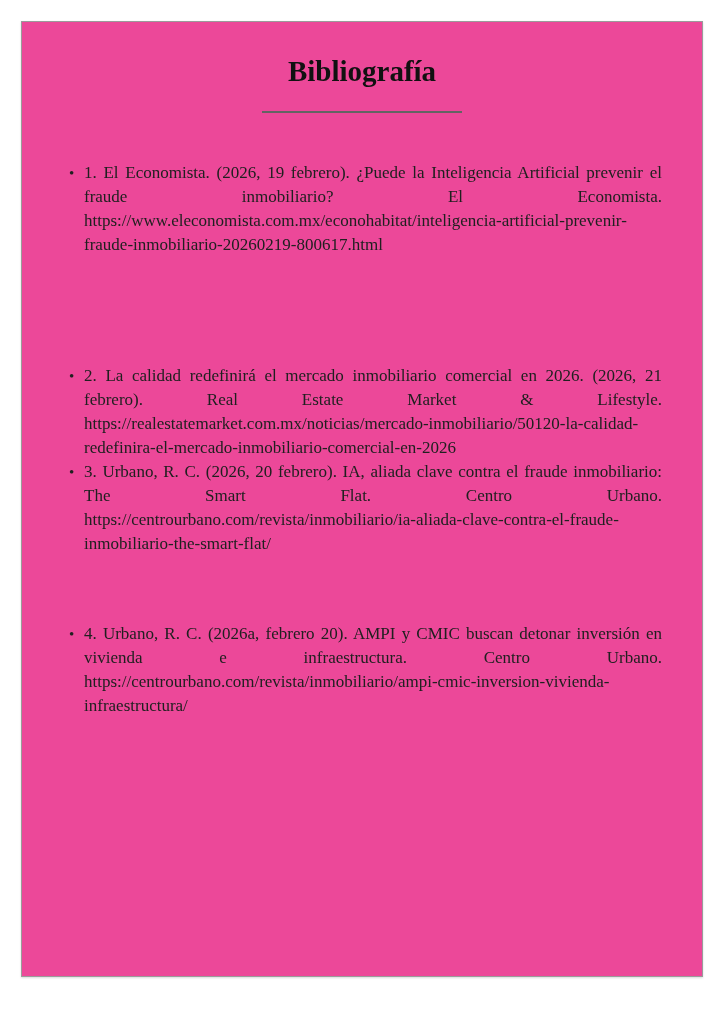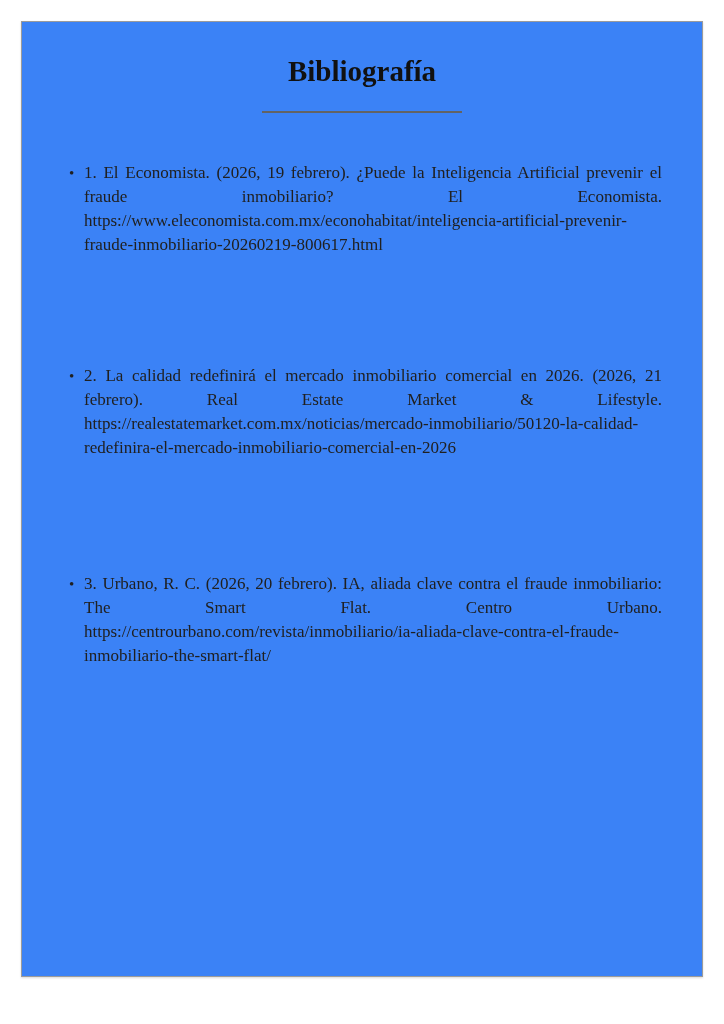--- a/index.html
+++ b/index.html
@@ -12,21 +12,21 @@
     height: 1024px;
     position: relative;
     font-family: "Liberation Serif", serif;
   }
   .page {
     position: absolute;
     left: 21px;
     top: 21px;
     width: 680px;
     height: 954px;
-    background: #3b82f6;
+    background: #ec4899;
     border: 1px solid #9b9b9b;
     box-shadow: 0 1px 2px rgba(0,0,0,0.15);
     font-family: Liberation Serif, serif;
   }
   .page-title {
     margin: 29px 0 0 0;
     text-align: center;
     font-size: 29px;
     line-height: 40px;
     font-weight: 700;
@@ -44,21 +44,21 @@
     list-style: none;
   }
   .ref-item {
     position: relative;
     text-align: justify;
     font-size: 17px;
     line-height: 24px;
     color: #202020;
   }
   .ref-item:nth-child(1) { margin-bottom: 107px; margin-top: 40px; }
-  .ref-item:nth-child(2) { margin-bottom: 112px; }
+  .ref-item:nth-child(2) { }
   .ref-item:nth-child(3) { margin-bottom: 66px; }
   .ref-item::before {
     content: "\2022";
     position: absolute;
     left: -15px;
     top: 0;
     font-size: 15px;
     color: #202020;
   }
   .ref-url {
@@ -87,15 +87,19 @@
     <li class="ref-item">
       <span class="ref-text">2. La calidad redefinirá el mercado inmobiliario comercial en 2026. (2026, 21 febrero). Real Estate Market &amp; Lifestyle.</span>
       <span class="ref-url">https://realestatemarket.com.mx/noticias/mercado-inmobiliario/50120-la-calidad-redefinira-el-mercado-inmobiliario-comercial-en-2026</span>
     </li>
 
     <li class="ref-item">
       <span class="ref-text">3. Urbano, R. C. (2026, 20 febrero). IA, aliada clave contra el fraude inmobiliario: The Smart Flat. Centro Urbano.</span>
       <span class="ref-url">https://centrourbano.com/revista/inmobiliario/ia-aliada-clave-contra-el-fraude-inmobiliario-the-smart-flat/</span>
     </li>
 
+    <li class="ref-item">
+      <span class="ref-text">4. Urbano, R. C. (2026a, febrero 20). AMPI y CMIC buscan detonar inversión en vivienda e infraestructura. Centro Urbano.</span>
+      <span class="ref-url">https://centrourbano.com/revista/inmobiliario/ampi-cmic-inversion-vivienda-infraestructura/</span>
+    </li>
 
   </ul>
 </div>
 
 </body></html>

